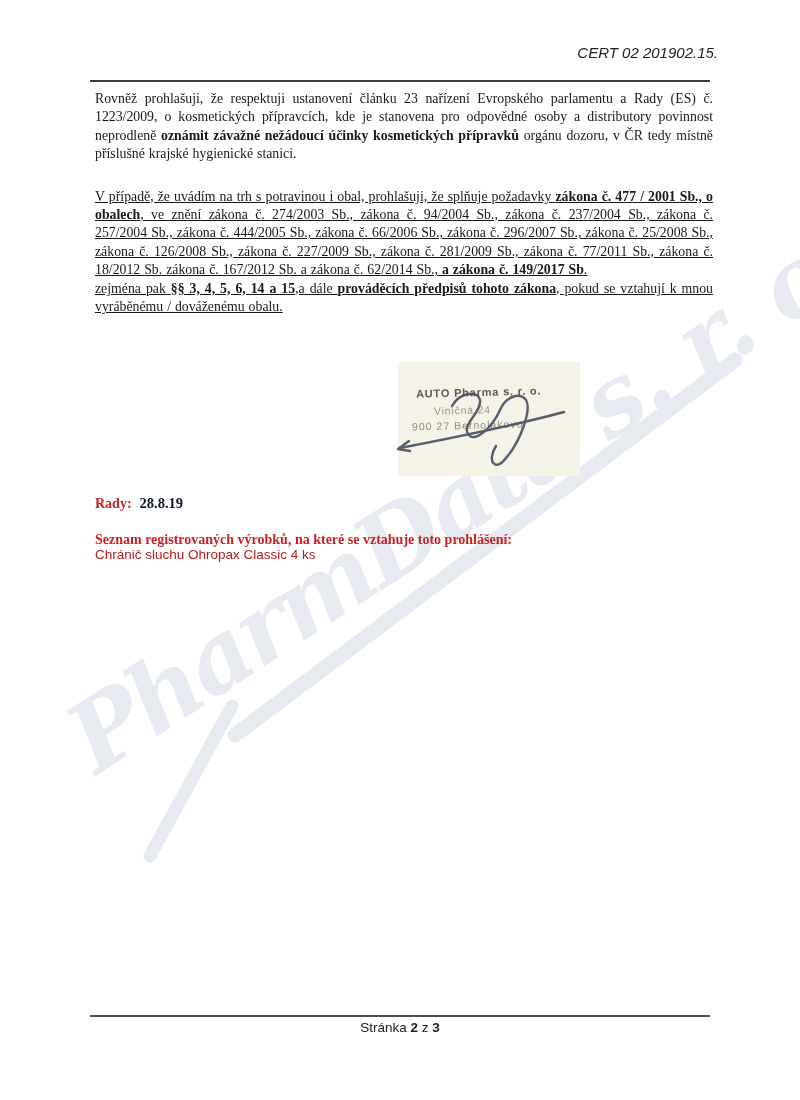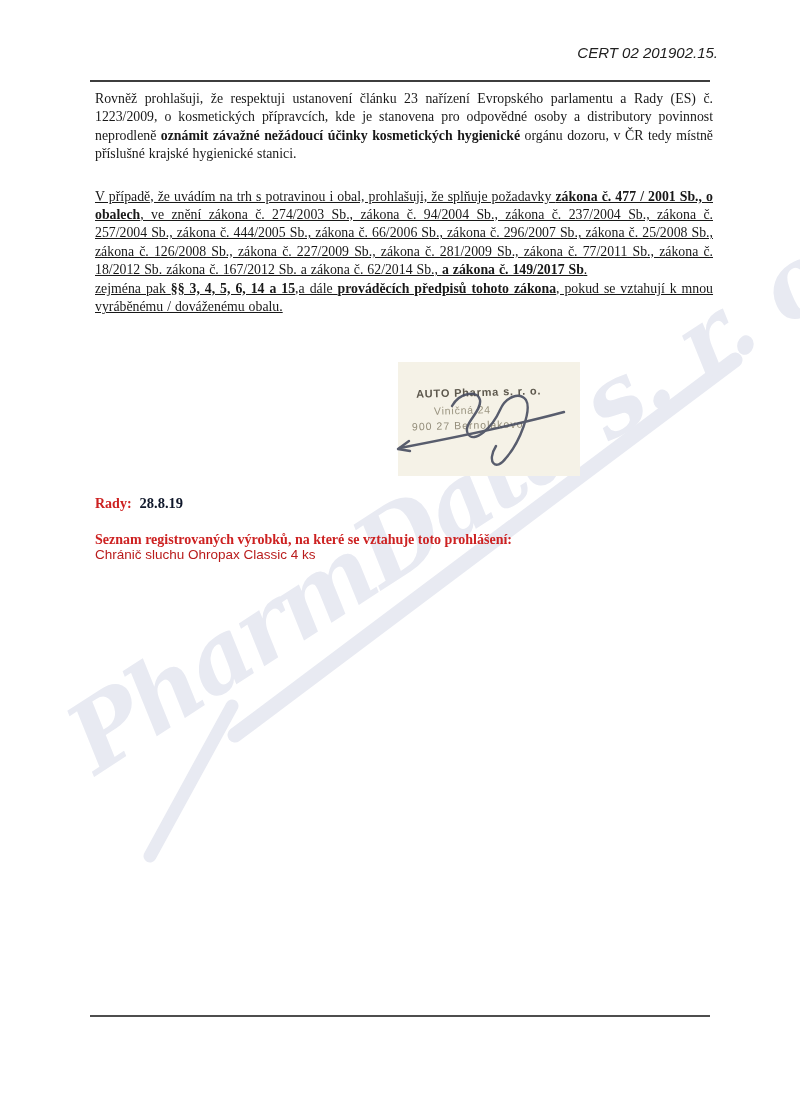--- a/index.html
+++ b/index.html
@@ -68,21 +68,21 @@
     <line x1="235" y1="735" x2="735" y2="360" stroke="#e8eaf2" stroke-width="15" stroke-linecap="round"></line>
     <line x1="150" y1="856" x2="232" y2="706" stroke="#e8eaf2" stroke-width="13" stroke-linecap="round"></line>
   </svg>
 
   <div class="wm-text">PharmData s. r. o.</div>
 
   <div class="doc-ref">CERT 02 201902.15.</div>
   <div class="rule rule-top"></div>
 
   <div class="content">
-    <p class="body-par"><span>Rovněž prohlašuji, že respektuji ustanovení článku 23 nařízení Evropského parlamentu a Rady (ES) č. 1223/2009, o kosmetických přípravcích, kde je stanovena pro odpovědné osoby a distributory povinnost neprodleně </span><b>oznámit závažné nežádoucí účinky kosmetických hygienické</b><span> orgánu dozoru, v ČR tedy místně příslušné krajské hygienické stanici.</span></p>
+    <p class="body-par"><span>Rovněž prohlašuji, že respektuji ustanovení článku 23 nařízení Evropského parlamentu a Rady (ES) č. 1223/2009, o kosmetických přípravcích, kde je stanovena pro odpovědné osoby a distributory povinnost neprodleně </span><b>oznámit závažné nežádoucí účinky kosmetických přípravků</b><span> orgánu dozoru, v ČR tedy místně příslušné krajské hygienické stanici.</span></p>
     <p class="body-par par2"><span>V případě, že uvádím na trh s potravinou i obal, prohlašuji, že splňuje požadavky </span><b>zákona č. 477 / 2001 Sb., o obalech</b><span>, ve znění zákona č. 274/2003 Sb., zákona č. 94/2004 Sb., zákona č. 237/2004 Sb., zákona č. 257/2004 Sb., zákona č. 444/2005 Sb., zákona č. 66/2006 Sb., zákona č. 296/2007 Sb., zákona č. 25/2008 Sb., zákona č. 126/2008 Sb., zákona č. 227/2009 Sb., zákona č. 281/2009 Sb., zákona č. 77/2011 Sb., zákona č. 18/2012 Sb. zákona č. 167/2012 Sb. a zákona č. 62/2014 Sb., </span><b>a zákona č. 149/2017 Sb</b><span>.</span><br><span>zejména pak </span><b>§§ 3, 4, 5, 6, 14 a 15</b><span>,a dále </span><b>prováděcích předpisů tohoto zákona</b><span>, pokud se vztahují k mnou vyráběnému / dováženému obalu.</span></p>
   </div>
 
   <div class="stamp">
     <div class="st1">AUTO Pharma s. r. o.</div>
     <div class="st2">Viničná 24</div>
     <div class="st3">900 27 Bernolákovo</div>
   </div>
 
   <svg class="signature" width="182" height="96" viewBox="0 0 182 96" aria-hidden="true">
@@ -99,14 +99,20 @@
     <span class="red-label">Rady:</span><span class="date-value">28.8.19</span>
   </div>
 
   <div class="row products-row">
     <span class="red-label">Seznam registrovaných výrobků, na které se vztahuje toto prohlášení:</span>
   </div>
 
   <div class="product-item">Chránič sluchu Ohropax Classic 4 ks</div>
 
   <div class="rule rule-bottom"></div>
+  <div class="page-num">
+    <span>Stránka</span>
+    <b>2</b>
+    <span>z</span>
+    <b>3</b>
+  </div>
 
 </div>
 
 </body></html>

